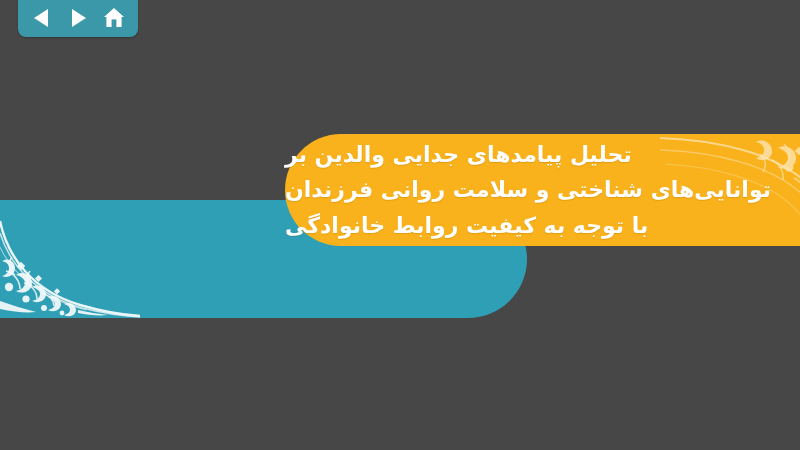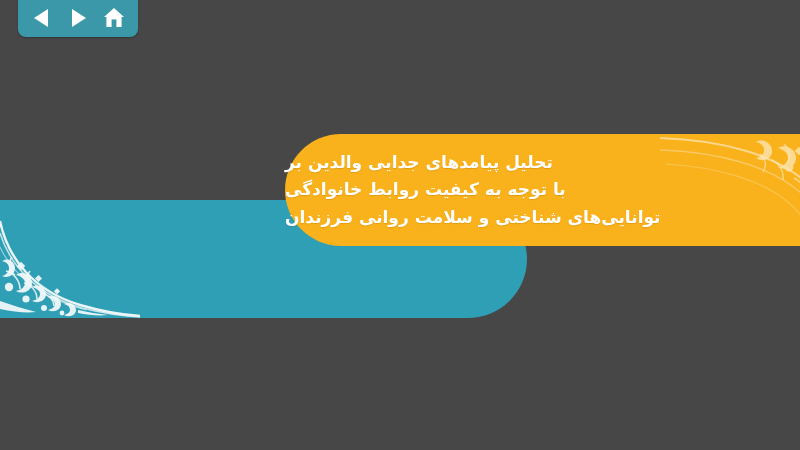--- a/index.html
+++ b/index.html
@@ -100,21 +100,21 @@
     align-items: flex-end;
     justify-content: center;
     padding: 0 18px 0 0;
     box-sizing: border-box;
     direction: rtl;
     text-align: right;
     pointer-events: none;
   }
   .title-line {
     color: #ffffff;
-    font-size: 17px;
+    font-size: 22px;
     font-weight: bold;
     line-height: 1.62;
     white-space: nowrap;
     text-shadow: 0 1px 1px rgba(120,70,0,0.18);
   }
 </style>
 </head>
 <body>
 
 <div id="slide">
@@ -180,22 +180,22 @@
         <path d="M152 66 c7 4 10 10 9 17"></path>
         <path d="M124 10 c6 6 7 14 3 20"></path>
         <path d="M146 22 c6 5 7 12 3 18"></path>
         <path d="M100 20 c6 5 7 12 3 18"></path>
       </g>
     </svg>
   </div>
 
   <div id="title-block">
     <div class="title-line">تحلیل پیامدهای جدایی والدین بر</div>
+    <div class="title-line">توانایی‌های شناختی و سلامت روانی فرزندان</div>
     <div class="title-line">با توجه به کیفیت روابط خانوادگی</div>
-    <div class="title-line">توانایی‌های شناختی و سلامت روانی فرزندان</div>
   </div>
 
   <div id="nav-bar">
     <div class="nav-btn">
       <svg width="18" height="20" viewBox="0 0 18 20">
         <polygon points="15,1 15,19 1,10" fill="#ffffff"></polygon>
       </svg>
     </div>
     <div class="nav-btn">
       <svg width="18" height="20" viewBox="0 0 18 20">

